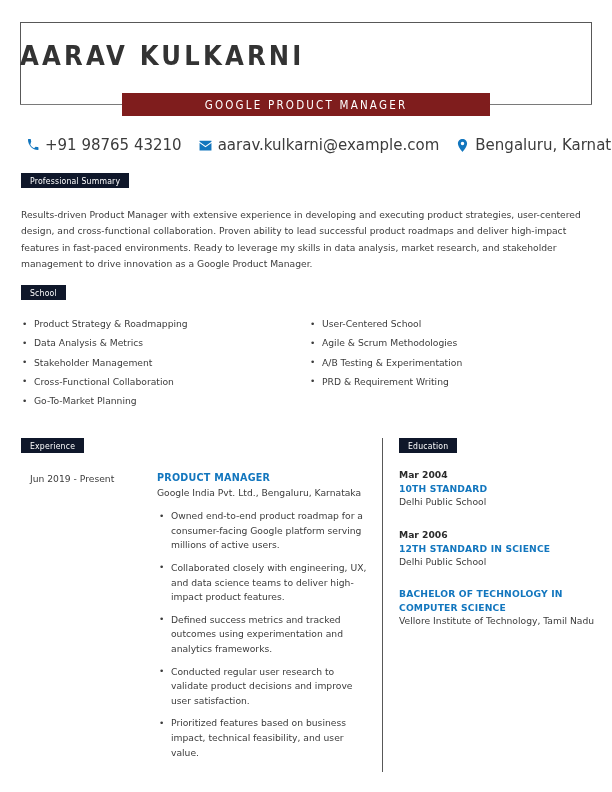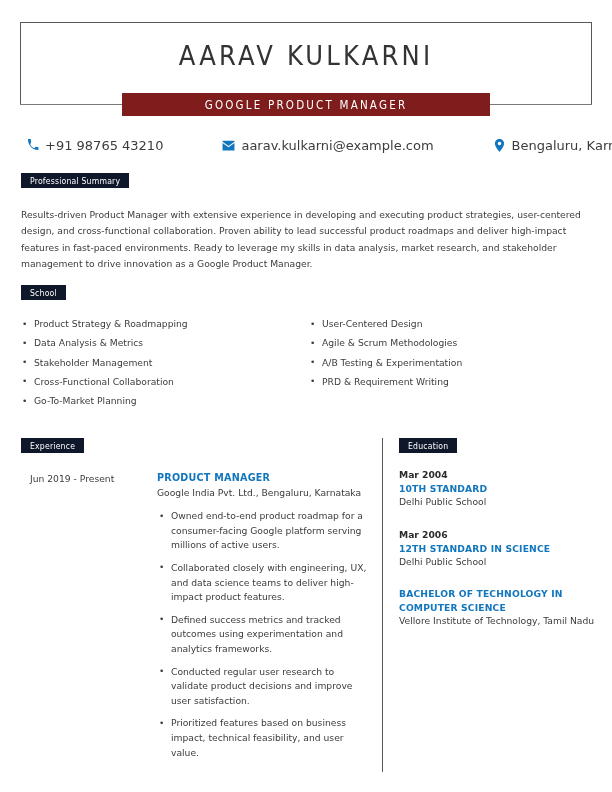--- a/index.html
+++ b/index.html
@@ -14,22 +14,22 @@
 
   
   .header-box {
     position: absolute; left: 20px; top: 22px;
     width: 572px; height: 83px;
     border: 1px solid #585858;
     background: #ffffff;
   }
   .name {
     position: absolute; left: 20px; top: 40px; width: 572px;
-    text-align: center;
-    font-size: 27px; letter-spacing: 3.2px; font-weight: 400;
+    text-align: left;
+    font-size: 27px; letter-spacing: 3.2px; font-weight: 700;
     color: #333333;
     font-family: "DejaVu Sans Condensed", "Liberation Sans Narrow", "Liberation Sans", sans-serif;
     white-space: nowrap;
   }
   .title-rule {
     position: absolute; left: 20px; top: 104px; width: 572px;
     border-top: 1px solid #7a7a7a;
   }
   .title-banner {
     position: absolute; left: 122px; top: 93px;
@@ -40,21 +40,21 @@
     font-size: 11.5px; letter-spacing: 2.2px; font-weight: 500;
     font-family: "DejaVu Sans Condensed", "Liberation Sans Narrow", "Liberation Sans", sans-serif;
     white-space: nowrap;
   }
 
   
   .contact-row {
     position: absolute; left: 26px; top: 136px;
     width: 568px; height: 18px;
     display: flex; 
-    font-size: 13px; color: #3c3c3c; gap: 42px;
+    font-size: 15px; color: #3c3c3c;
   }
   .contact-item { display: flex; align-items: center; white-space: nowrap; }
   .contact-item + .contact-item { margin-left: 17px; }
   .contact-ico {
     width: 13px; height: 13px; margin-right: 6px;
     display: inline-flex; align-items: center; justify-content: center;
     flex: 0 0 13px;
   }
   .contact-ico svg { display: block; }
 
@@ -197,21 +197,21 @@
     <span class="rule"></span>
   </div>
   <div class="summary">Results-driven Product Manager with extensive experience in developing and executing product strategies, user-centered design, and cross-functional collaboration. Proven ability to lead successful product roadmaps and deliver high-impact features in fast-paced environments. Ready to leverage my skills in data analysis, market research, and stakeholder management to drive innovation as a Google Product Manager.</div>
 
   <div class="sec" style="left:21px; top:285px; width:572px;">
     <span class="pill">School</span>
     <span class="rule"></span>
   </div>
   <div class="skills-grid" id="skills-grid">
       <div class="skill">Product Strategy &amp; Roadmapping</div>
-      <div class="skill">User-Centered Design</div>
+      <div class="skill">User-Centered School</div>
       <div class="skill">Data Analysis &amp; Metrics</div>
       <div class="skill">Agile &amp; Scrum Methodologies</div>
       <div class="skill">Stakeholder Management</div>
       <div class="skill">A/B Testing &amp; Experimentation</div>
       <div class="skill">Cross-Functional Collaboration</div>
       <div class="skill">PRD &amp; Requirement Writing</div>
       <div class="skill">Go-To-Market Planning</div>
     </div>
 
   <div class="sec" style="left:21px; top:438px; width:350px;">

